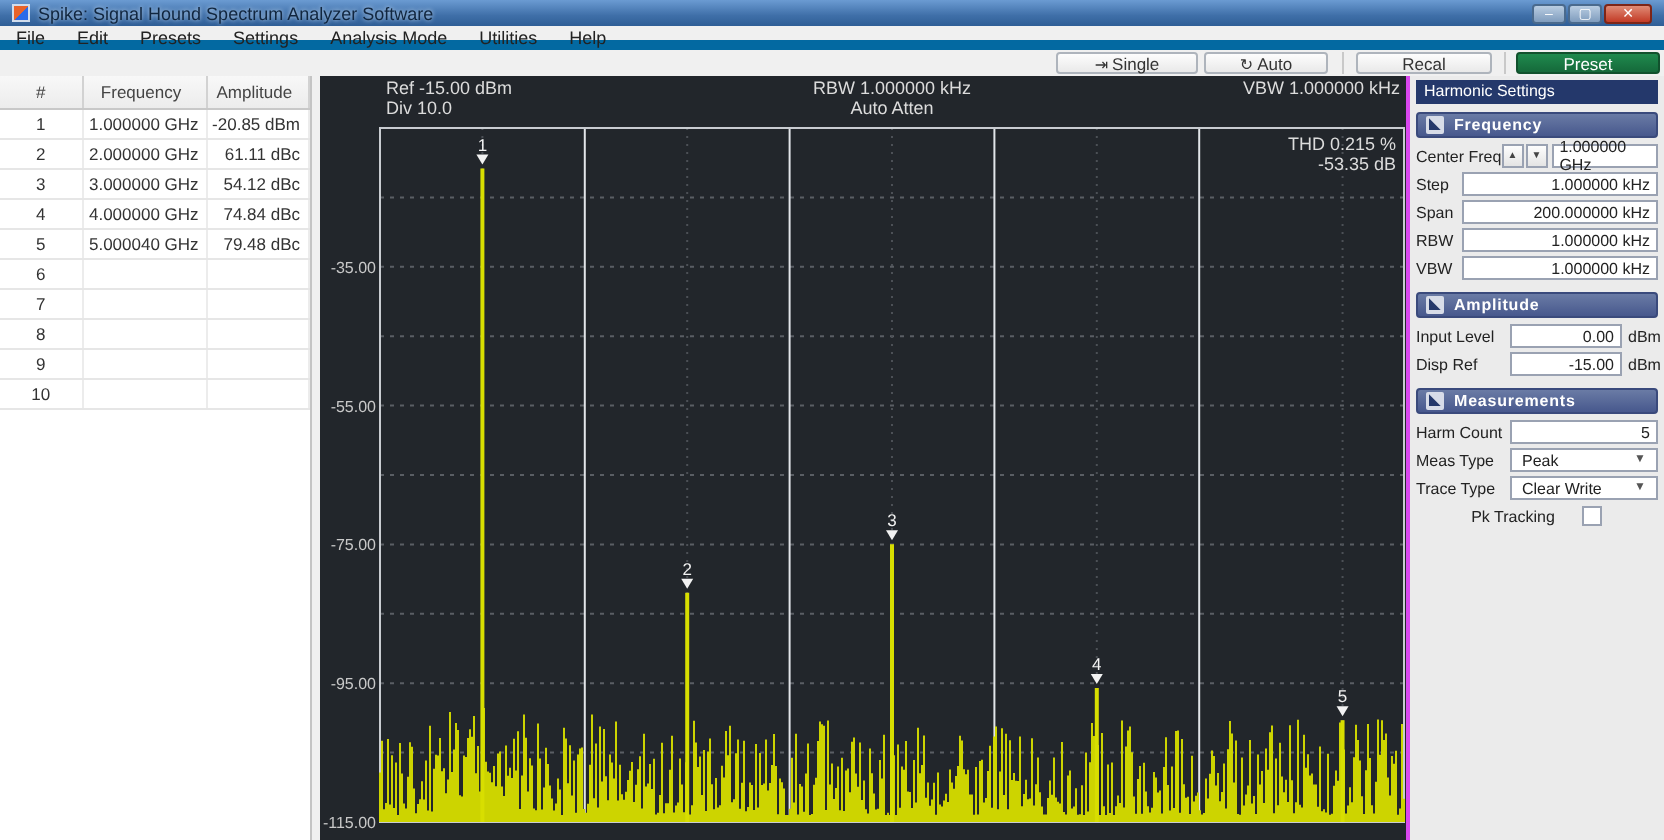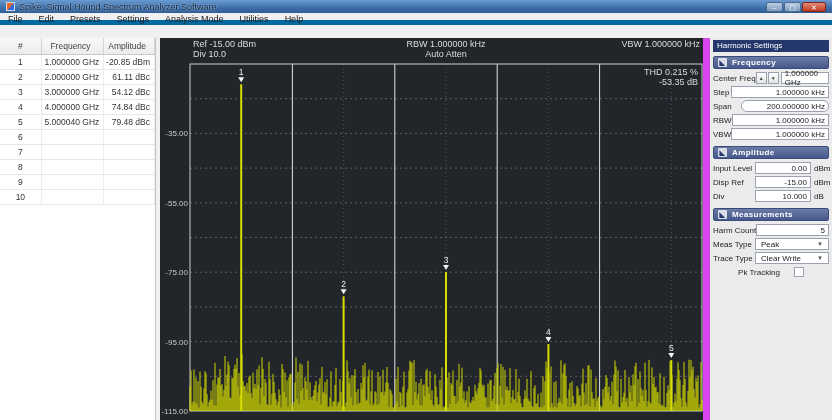--- a/index.html
+++ b/index.html
@@ -43,21 +43,21 @@
   .ht-row .c { display:flex; align-items:center; border-right:1px solid #ececec; }
   .col-num   { width:42px;  justify-content:center; }
   .col-freq  { width:63px;  justify-content:flex-end; padding-right:4px; }
   .col-amp   { width:51px;  justify-content:flex-end; padding-right:4px; }
 
   
   .plot-wrap { position:absolute; left:160px; top:0; width:543px; height:382px; background:#22262b; }
 
   
   .panel { position:absolute; left:703px; top:0; width:129px; height:382px; background:#ebebeb;
-    border-left:7px solid #d946ef; padding:2px 3px; }
+    border-left:2px solid #d946ef; padding:2px 3px; }
   .panel-title { height:12px; background:#24386b; color:#fff; font-size:8px; line-height:12px;
     padding-left:4px; margin-bottom:4px; }
   .section { margin-bottom:6px; }
   .sec-header { height:13px; background:linear-gradient(#6a7ba5,#47588d); border:1px solid #3a4a7c;
     border-radius:2px; color:#fff; font-size:8px; font-weight:bold; display:flex; align-items:center;
     padding:0 4px; margin-bottom:3px; letter-spacing:0.4px; }
   .sec-tri { width:9px; height:9px; background:#d7dce8; color:#24386b; font-size:7px; line-height:9px;
     text-align:center; margin-right:5px; border-radius:1px; }
   .field-row { display:flex; align-items:center; height:12px; margin-bottom:2px; font-size:8px; color:#222; }
   .f-label { flex:0 0 auto; }
@@ -93,20 +93,28 @@
   <div class="menubar" id="menubar">
       <div class="menu-item">File</div>
       <div class="menu-item">Edit</div>
       <div class="menu-item">Presets</div>
       <div class="menu-item">Settings</div>
       <div class="menu-item">Analysis Mode</div>
       <div class="menu-item">Utilities</div>
       <div class="menu-item">Help</div>
     </div>
 
+  <div class="toolbar">
+    <div class="tb-btn" style="left:528px; width:71px;"><span class="tb-icon">⇥</span><span>Single</span></div>
+    <div class="tb-btn" style="left:602px; width:62px;"><span class="tb-icon">↻</span><span>Auto</span></div>
+    <div class="tb-sep" style="left:671px;"></div>
+    <div class="tb-btn" style="left:678px; width:68px;">Recal</div>
+    <div class="tb-sep" style="left:752px;"></div>
+    <div class="tb-btn preset" style="left:758px; width:72px;">Preset</div>
+  </div>
 
   <div class="main">
 
     <div class="harm-table">
       <div class="ht-header">
         <div class="c col-num">#</div>
         <div class="c col-freq">Frequency</div>
         <div class="c col-amp">Amplitude</div>
       </div>
       <div id="ht-body">
@@ -244,21 +252,21 @@
               <span class="f-box" style="width: 58px;">1.000000 GHz</span>
             </div>
             <div class="field-row">
               <span class="f-label">Step</span>
               <span class="f-spacer"></span>
               <span class="f-box" style="width: 98px;">1.000000 kHz</span>
             </div>
             <div class="field-row">
               <span class="f-label">Span</span>
               <span class="f-spacer"></span>
-              <span class="f-box" style="width: 88px; border-radius: 6px;">200.000000 kHz</span>
+              <span class="f-box" style="width: 98px;">200.000000 kHz</span>
             </div>
             <div class="field-row">
               <span class="f-label">RBW</span>
               <span class="f-spacer"></span>
               <span class="f-box" style="width: 98px;">1.000000 kHz</span>
             </div>
             <div class="field-row">
               <span class="f-label">VBW</span>
               <span class="f-spacer"></span>
               <span class="f-box" style="width: 98px;">1.000000 kHz</span>
@@ -273,26 +281,20 @@
               <span class="f-label">Input Level</span>
               <span class="f-spacer"></span>
               <span class="f-box mid">0.00</span>
               <span class="f-unit">dBm</span>
             </div>
             <div class="field-row">
               <span class="f-label">Disp Ref</span>
               <span class="f-spacer"></span>
               <span class="f-box mid">-15.00</span>
               <span class="f-unit">dBm</span>
-            </div>
-            <div class="field-row">
-              <span class="f-label">Div</span>
-              <span class="f-spacer"></span>
-              <span class="f-box mid">10.000</span>
-              <span class="f-unit">dB</span>
             </div>
           </div>
           <div class="section">
             <div class="sec-header">
               <span class="sec-tri">◣</span>
               <span>Measurements</span>
             </div>
             <div class="field-row">
               <span class="f-label">Harm Count</span>
               <span class="f-spacer"></span>

